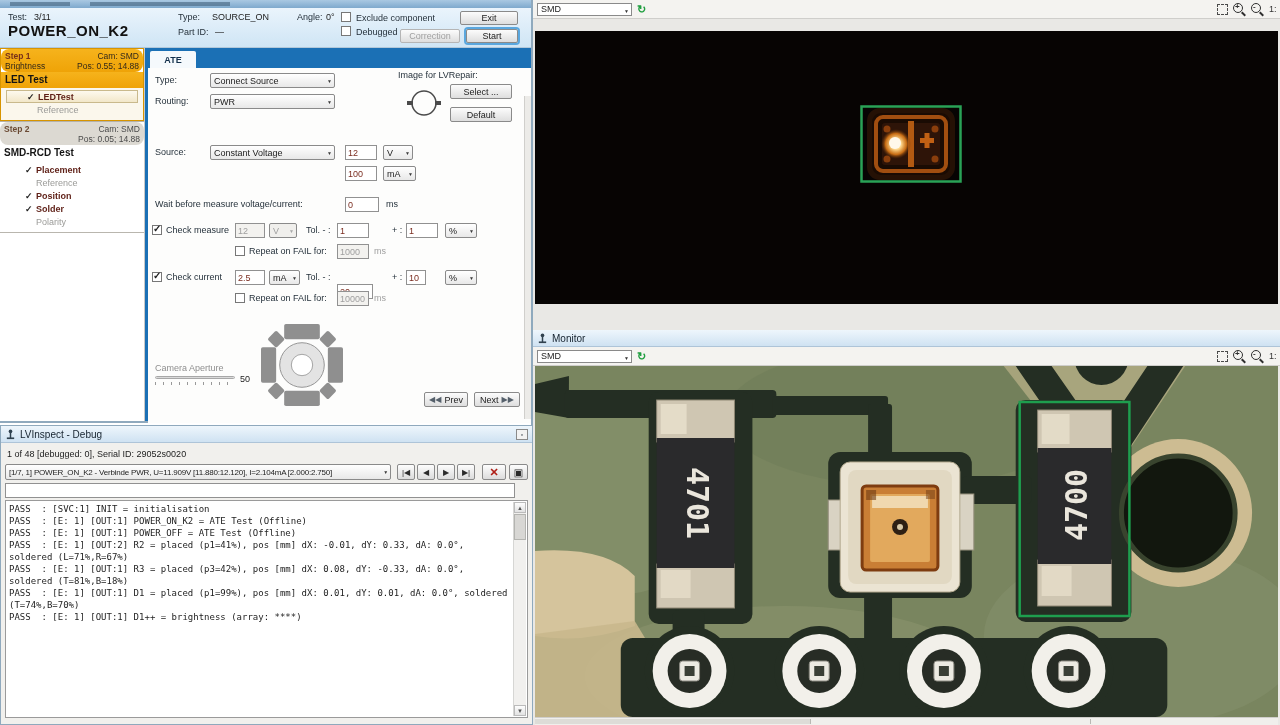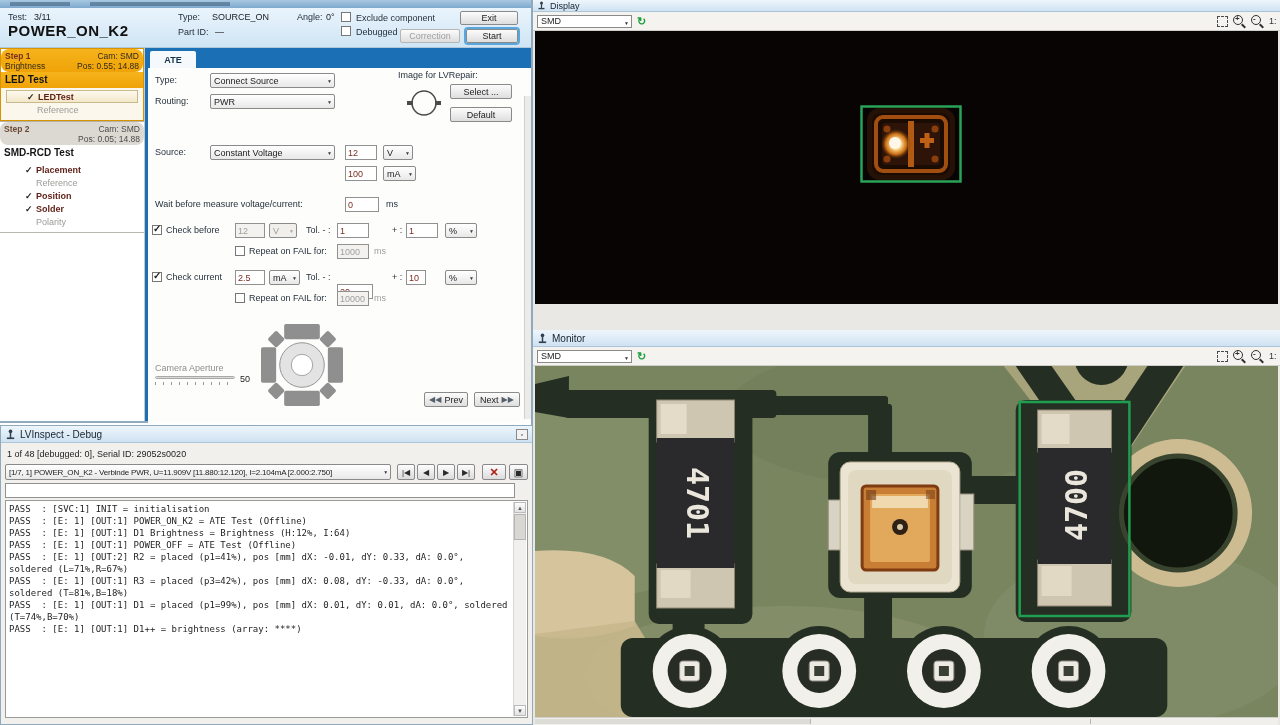--- a/index.html
+++ b/index.html
@@ -220,21 +220,21 @@
         <input class="ti" style="left: 197px; top: 98px; width: 32px;" value="100">
         <div class="dd" style="left:235px;top:98px;width:33px">
             <span>mA</span>
           </div>
 
         <span class="lb" style="left:7px;top:131px">Wait before measure voltage/current:</span>
         <input class="ti" style="left: 197px; top: 129px; width: 34px;" value="0">
         <span class="lb" style="left:238px;top:131px">ms</span>
 
         <span class="cb on" style="left:4px;top:157px"></span>
-        <span class="lb" style="left:18px;top:157px">Check before</span>
+        <span class="lb" style="left:18px;top:157px">Check measure</span>
         <input class="ti dis" style="left: 87px; top: 155px; width: 30px;" value="12">
         <div class="dd dis" style="left:121px;top:155px;width:28px">
             <span>V</span>
           </div>
         <span class="lb" style="left:158px;top:157px">Tol. - :</span>
         <input class="ti" style="left: 189px; top: 155px; width: 32px;" value="1">
         <span class="lb" style="left:244px;top:157px">+ :</span>
         <input class="ti" style="left: 258px; top: 155px; width: 32px;" value="1">
         <div class="dd" style="left:297px;top:155px;width:32px">
             <span>%</span>
@@ -331,45 +331,36 @@
         <i>✕</i>
       </div>
     <div class="navbtn" style="left:508px;top:21px;width:19px;font-size:10px">
         <i>▣</i>
       </div>
     <input class="ti" style="left: 4px; top: 40px; width: 510px; height: 15px; color: rgb(34, 34, 34);">
     <div id="dlog">
       <div id="dlog-text">
         <div>PASS  : [SVC:1] INIT = initialisation</div>
         <div>PASS  : [E: 1] [OUT:1] POWER_ON_K2 = ATE Test (Offline)</div>
-        <div>PASS  : [E: 1] [OUT:1] D1 Brightness = Brightness (H:12%, I:64)</div>
         <div>PASS  : [E: 1] [OUT:1] POWER_OFF = ATE Test (Offline)</div>
         <div>PASS  : [E: 1] [OUT:2] R2 = placed (p1=41%), pos [mm] dX: -0.01, dY: 0.33, dA: 0.0°, soldered (L=71%,R=67%)</div>
         <div>PASS  : [E: 1] [OUT:1] R3 = placed (p3=42%), pos [mm] dX: 0.08, dY: -0.33, dA: 0.0°, soldered (T=81%,B=18%)</div>
         <div>PASS  : [E: 1] [OUT:1] D1 = placed (p1=99%), pos [mm] dX: 0.01, dY: 0.01, dA: 0.0°, soldered (T=74%,B=70%)</div>
         <div>PASS  : [E: 1] [OUT:1] D1++ = brightness (array: ****)</div>
       </div>
       <div class="vsb">
         <span class="up">▲</span>
         <span class="thumb"></span>
         <span class="dn">▼</span>
       </div>
     </div>
   </div>
 </section>
 
 <section id="display" class="abs">
-  <div class="win-title">
-    <svg width="9" height="9" viewBox="0 0 12 12">
-      <path d="M2,11 h8 v-1.8 h-8 z" fill="#30424f"></path>
-        <rect x="5.2" y="4" width="1.6" height="6" fill="#30424f"></rect>
-        <circle cx="6" cy="2.6" r="2" fill="#30424f"></circle>
-    </svg>
-    <span>Display</span>
-  </div>
   <div class="toolbar">
     <div class="cam-dd">
         <span>SMD</span>
       </div>
     <span class="sync">↻</span>
     <span class="tb-spacer"></span>
     <span class="fit"></span>
     <span class="mag">
         <span class="sign">+</span>
       </span>

